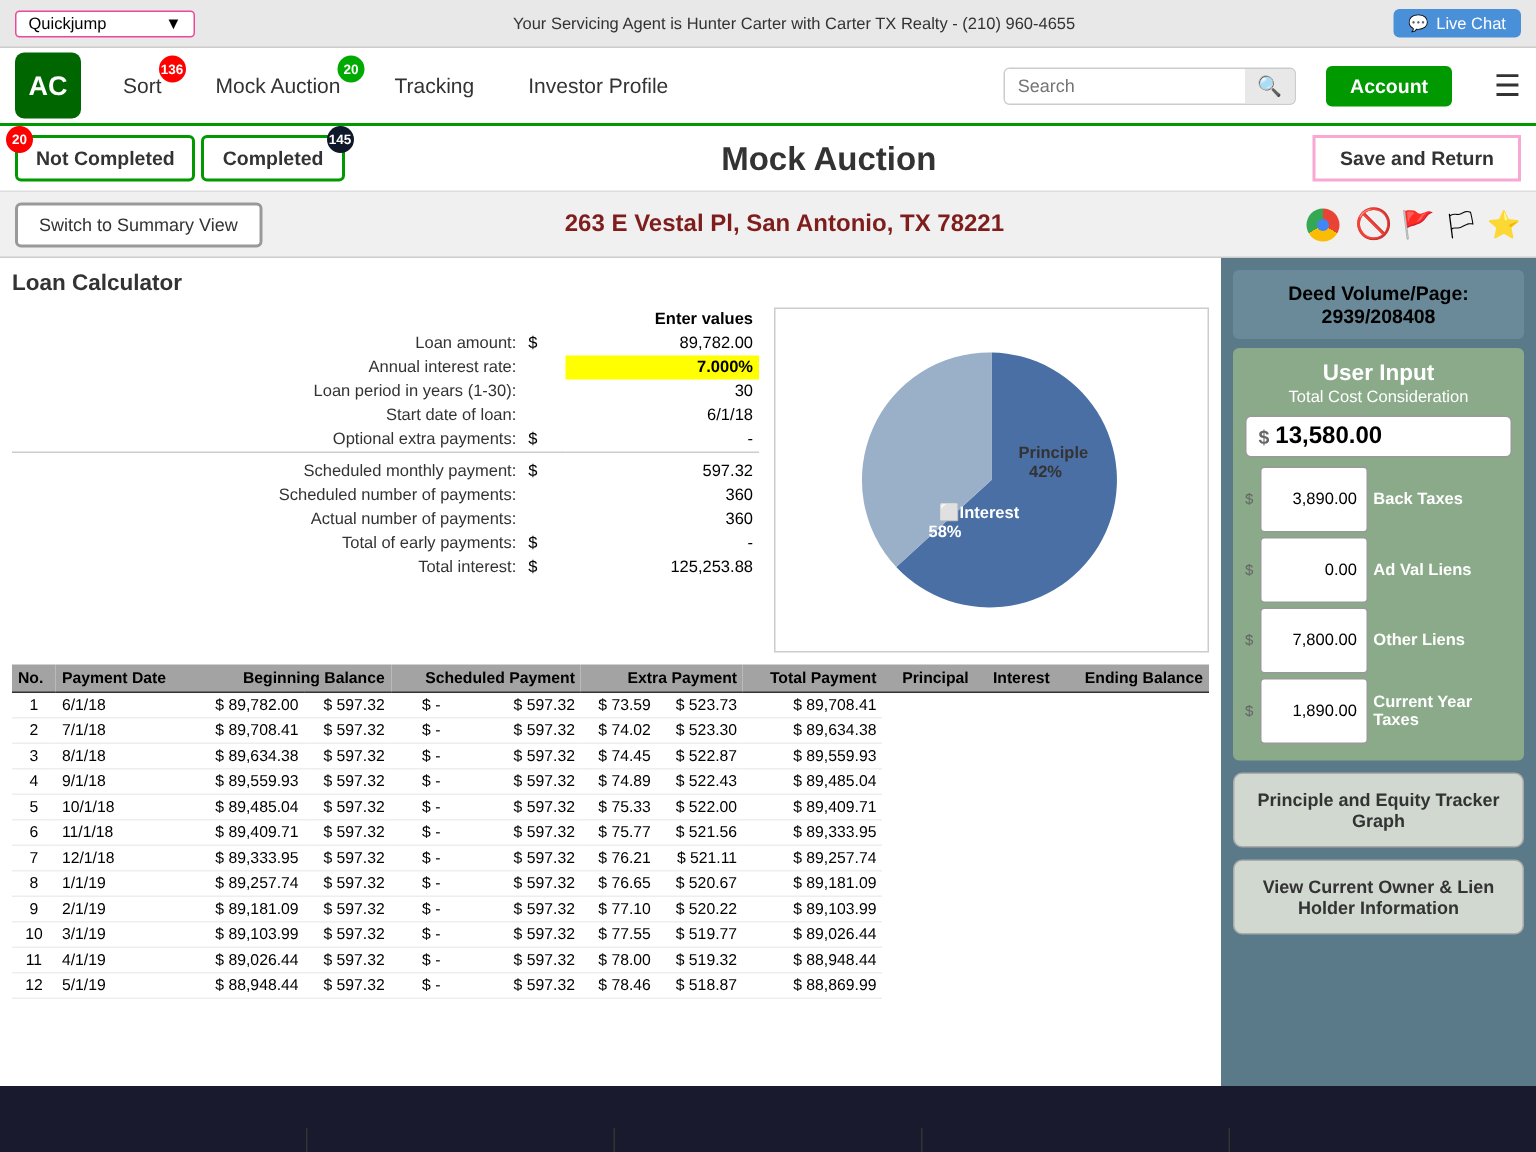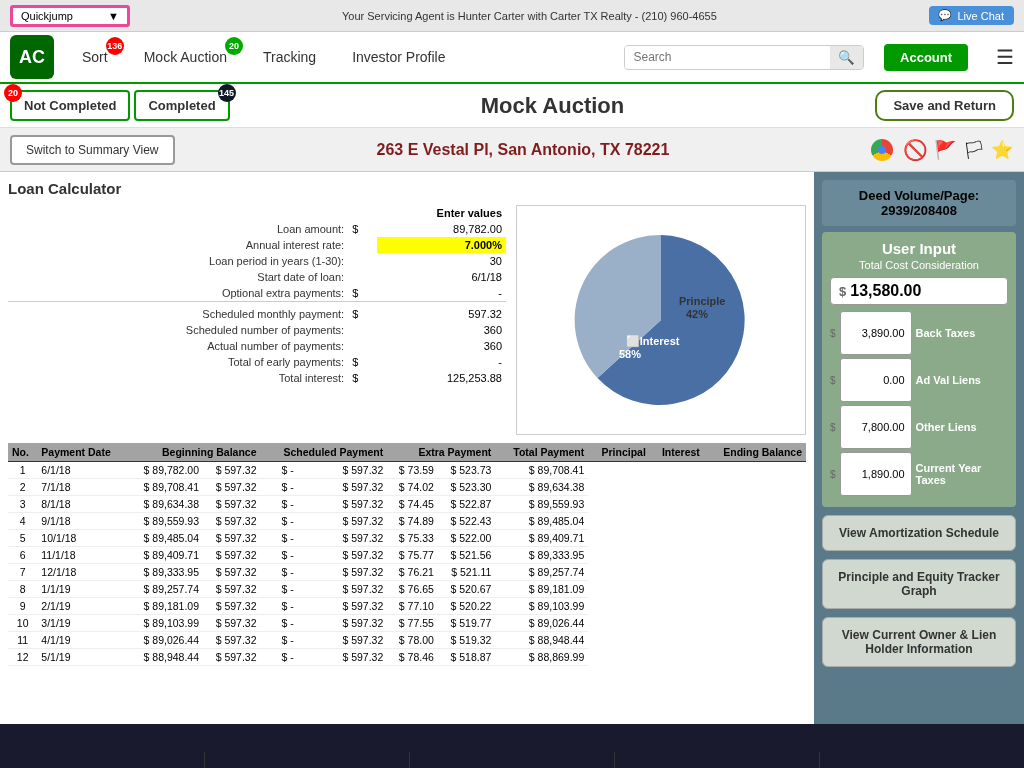--- a/index.html
+++ b/index.html
@@ -1,42 +1,42 @@
 <!DOCTYPE html>
 <html><head>
   <meta charset="utf-8">
   <style>
     * { box-sizing: border-box; margin: 0; padding: 0; }
     body { font-family: Arial, sans-serif; font-size: 12px; background: #1a1a2e; width: 1024px; height: 768px; overflow: hidden; }
 
     
     .top-bar { background: #e8e8e8; display: flex; align-items: center; justify-content: space-between; padding: 4px 10px; height: 32px; border-bottom: 1px solid #ccc; }
-    .quickjump { display: flex; align-items: center; gap: 16px; border: 3px solid #ec4899; background: white; padding: 2px 8px; border-radius: 3px; font-size: 11px; min-width: 120px; justify-content: space-between; }
+    .quickjump { display: flex; align-items: center; gap: 16px; border: 1px solid #ec4899; background: white; padding: 2px 8px; border-radius: 3px; font-size: 11px; min-width: 120px; justify-content: space-between; }
     .agent-info { font-size: 11px; color: #333; }
     .live-chat { display: flex; align-items: center; gap: 5px; background: #4a90d9; color: white; padding: 3px 10px; border-radius: 4px; font-size: 11px; cursor: pointer; }
 
     
     .nav-bar { background: white; display: flex; align-items: center; padding: 4px 10px; height: 52px; border-bottom: 2px solid #009900; gap: 20px; }
     .logo { width: 44px; height: 44px; background: #006600; border-radius: 6px; display: flex; align-items: center; justify-content: center; color: white; font-weight: bold; font-size: 18px; }
     .nav-item { position: relative; cursor: pointer; padding: 4px 8px; font-size: 14px; color: #333; font-weight: 500; }
     .badge { position: absolute; top: -8px; right: -8px; background: red; color: white; border-radius: 50%; font-size: 9px; width: 18px; height: 18px; display: flex; align-items: center; justify-content: center; font-weight: bold; }
     .badge.green { background: #00aa00; }
-    .search-bar { margin-left: auto; display: flex; align-items: center; border: 1px solid #ccc; border-radius: 4px; overflow: hidden; gap: 45px; }
+    .search-bar { margin-left: auto; display: flex; align-items: center; border: 1px solid #ccc; border-radius: 4px; overflow: hidden; }
     .search-bar input { border: none; outline: none; padding: 4px 8px; font-size: 12px; width: 160px; }
     .search-bar button { background: #e8e8e8; border: none; padding: 4px 8px; cursor: pointer; }
     .account-btn { background: #009900; color: white; border: none; padding: 6px 16px; border-radius: 4px; font-size: 13px; cursor: pointer; font-weight: bold; }
     .hamburger { font-size: 20px; cursor: pointer; color: #333; margin-left: 8px; }
 
     
     .auction-bar { background: white; display: flex; align-items: center; height: 44px; border-bottom: 1px solid #ddd; }
     .not-completed { background: white; border: 2px solid #009900; color: #333; padding: 6px 12px; font-size: 13px; font-weight: bold; margin-left: 10px; position: relative; cursor: pointer; border-radius: 4px; }
     .completed { background: white; border: 2px solid #009900; color: #333; padding: 6px 12px; font-size: 13px; font-weight: bold; margin-left: 4px; position: relative; cursor: pointer; border-radius: 4px; }
     .completed .badge { background: #009900; }
     .auction-title { flex: 1; text-align: center; font-size: 22px; font-weight: bold; color: #333; }
-    .save-return { background: white; border: 2px solid #4d7c0f; color: #333; padding: 6px 16px; font-size: 13px; font-weight: bold; cursor: pointer; border-radius: 10px; margin-right: 10px; }
+    .save-return { background: white; border: 2px solid #f9a8d4; color: #333; padding: 6px 16px; font-size: 13px; font-weight: bold; cursor: pointer; border-radius: 0; margin-right: 10px; }
 
     
     .address-bar { background: #f0f0f0; display: flex; align-items: center; height: 44px; border-bottom: 1px solid #ccc; padding: 0 10px; gap: 10px; }
     .summary-btn { background: white; border: 2px solid #999; color: #333; padding: 6px 14px; font-size: 12px; cursor: pointer; border-radius: 4px; }
     .address-text { flex: 1; text-align: center; font-size: 16px; font-weight: bold; color: #7f1d1d; }
     .chrome-icon { width: 22px; height: 22px; border-radius: 50%; background: conic-gradient(#ea4335 0deg 120deg, #fbbc05 120deg 240deg, #34a853 240deg 360deg); position: relative; }
     .chrome-inner { position: absolute; top: 50%; left: 50%; transform: translate(-50%, -50%); width: 8px; height: 8px; background: #4285f4; border-radius: 50%; }
     .flag-icons { display: flex; gap: 6px; align-items: center; }
     .flag-icon { font-size: 18px; cursor: pointer; }
 
@@ -421,21 +421,20 @@
             <span class="cost-label">Other Liens</span>
           </div>
           <div class="cost-row">
             <span class="cost-dollar">$</span>
             <span class="cost-amount">1,890.00</span>
             <span class="cost-label">Current Year Taxes</span>
           </div>
         </div>
     </div>
 
-    <button class="action-btn">View Amortization Schedule</button>
     <button class="action-btn">Principle and Equity Tracker Graph</button>
     <button class="action-btn">View Current Owner &amp; Lien Holder Information</button>
   </div>
 </div>
 
 <div class="bottom-nav" id="bottom-nav">
     <div class="bottom-item">
       <span>Pictures</span>
       <span class="chevron">❯</span>
     </div>

